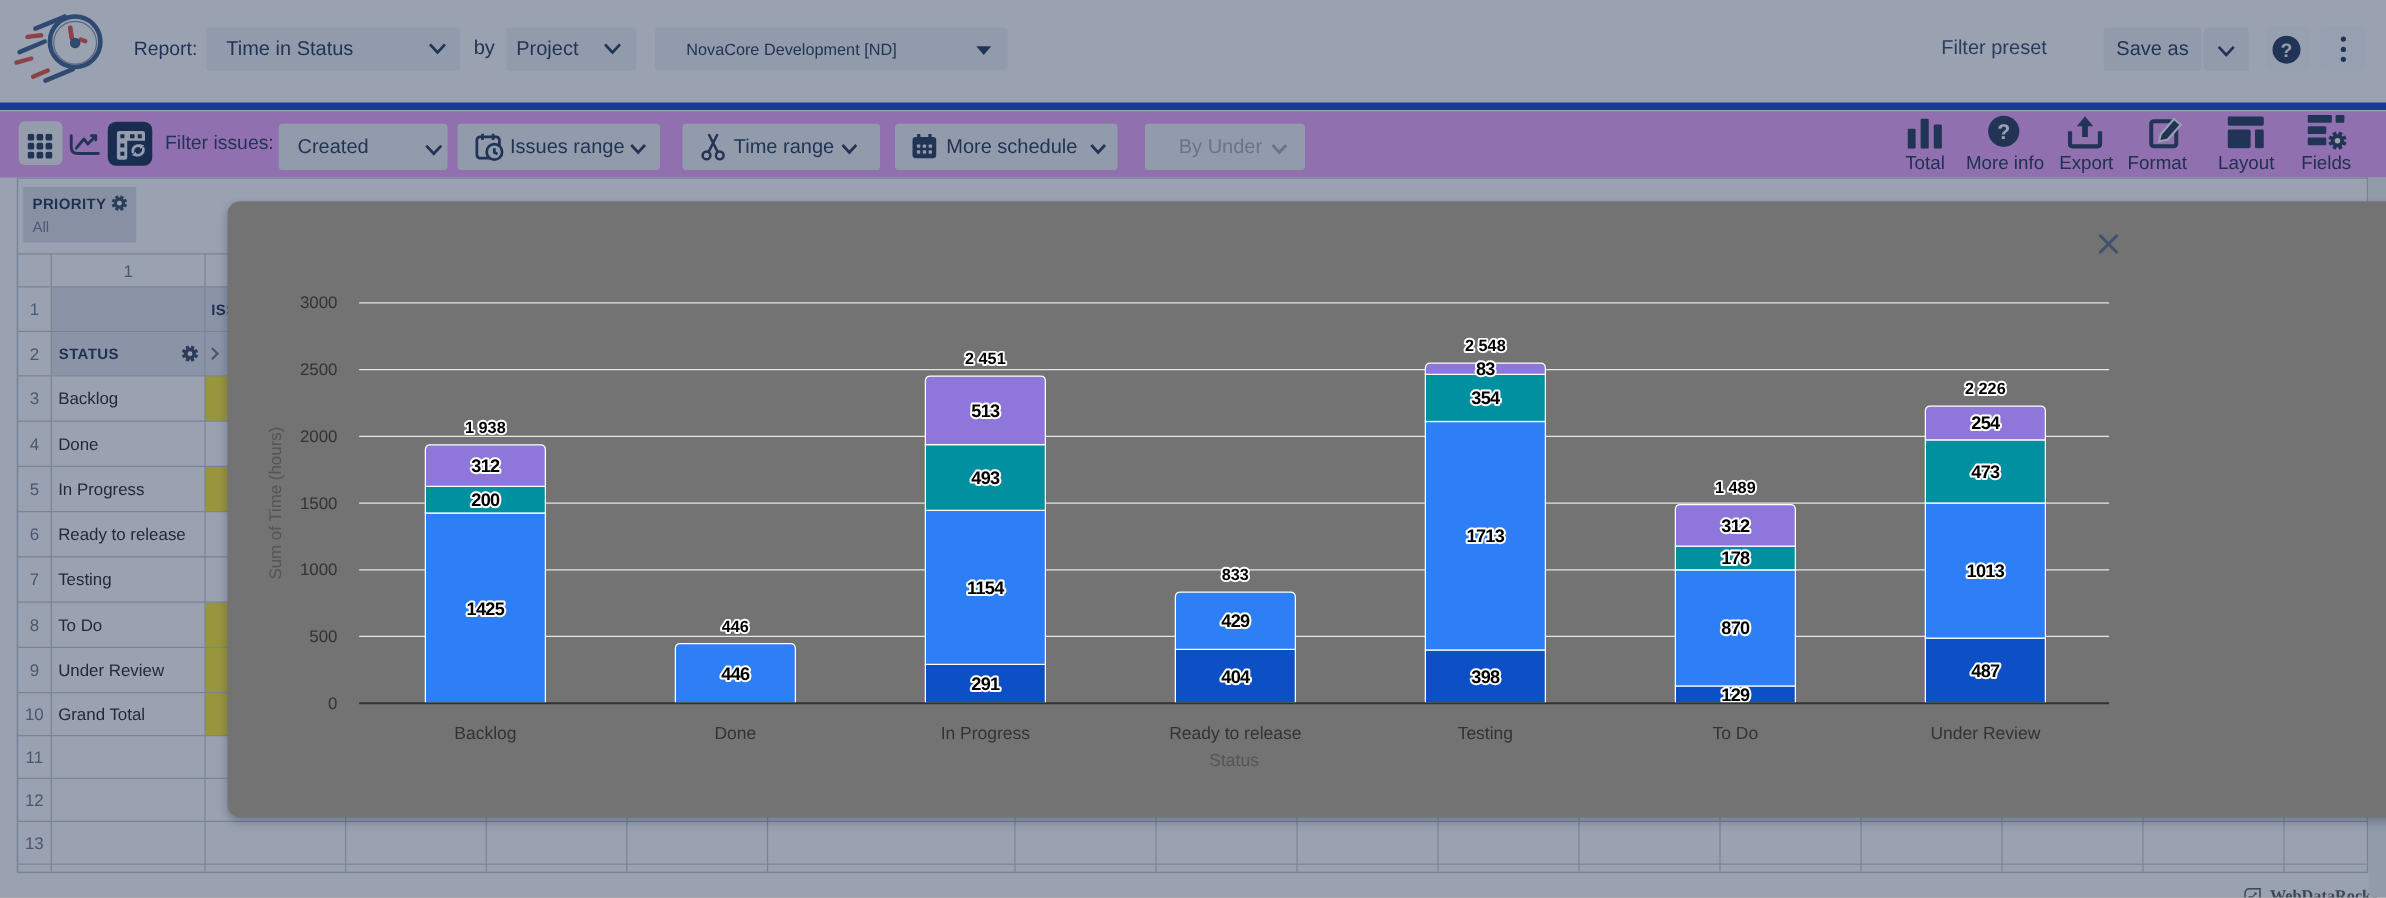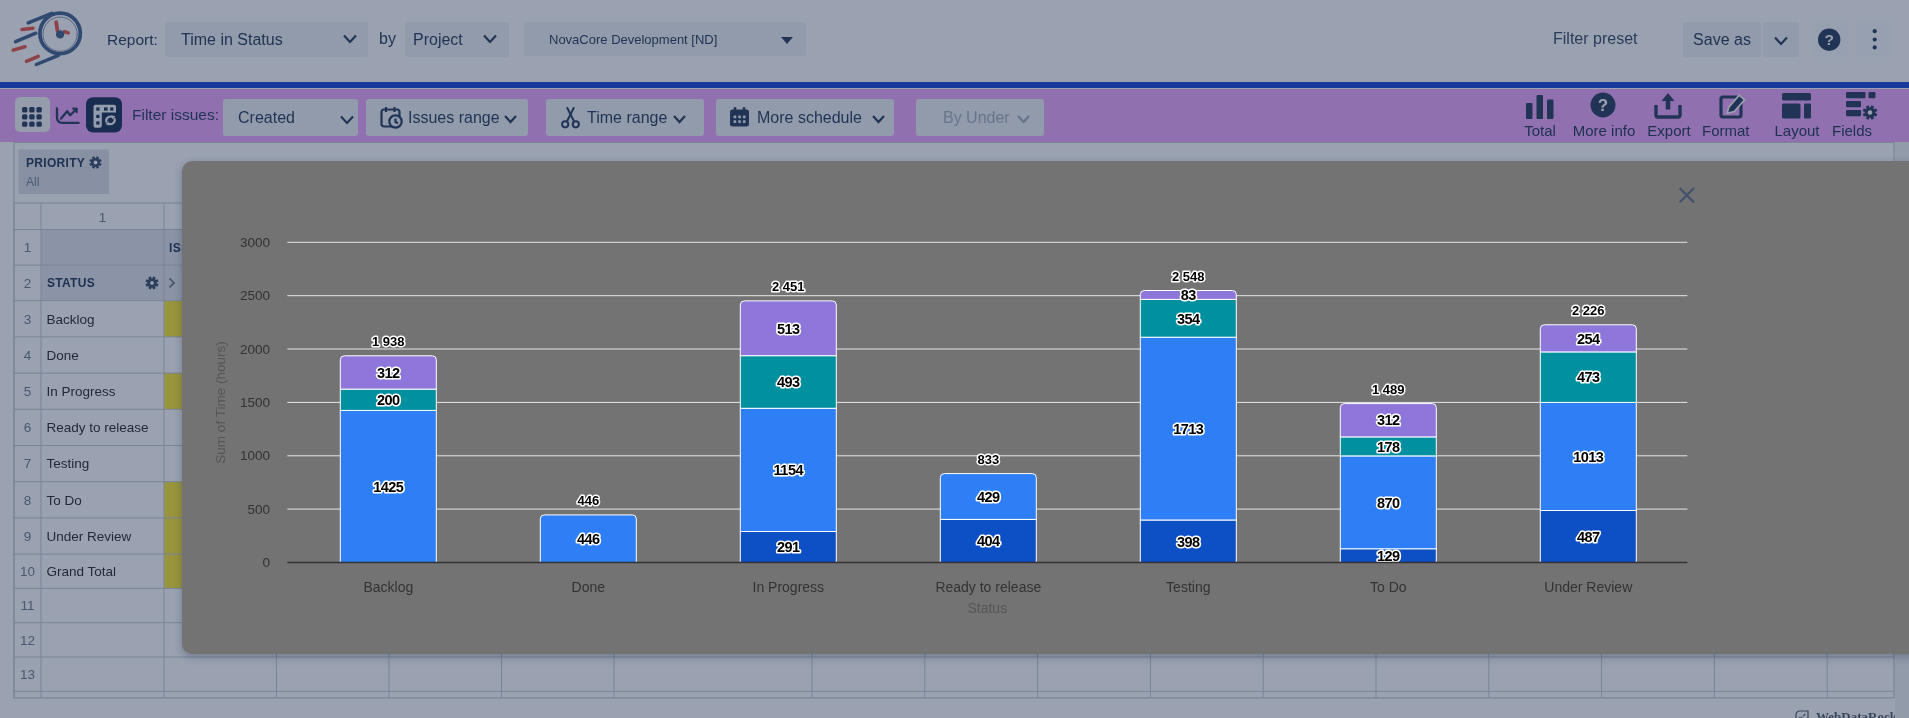--- a/index.html
+++ b/index.html
@@ -199,21 +199,21 @@
         <line x1="25.2" y1="23.5" x2="26.8" y2="27.2" stroke="#344563" stroke-width="3.0"></line>
         <line x1="22.8" y1="23.5" x2="21.2" y2="27.2" stroke="#344563" stroke-width="3.0"></line>
         <line x1="21.0" y1="21.7" x2="17.3" y2="23.3" stroke="#344563" stroke-width="3.0"></line>
         <line x1="21.0" y1="19.3" x2="17.3" y2="17.7" stroke="#344563" stroke-width="3.0"></line>
         <line x1="22.8" y1="17.5" x2="21.2" y2="13.8" stroke="#344563" stroke-width="3.0"></line>
         <line x1="25.2" y1="17.5" x2="26.8" y2="13.8" stroke="#344563" stroke-width="3.0"></line>
         <line x1="27.0" y1="19.3" x2="30.7" y2="17.7" stroke="#344563" stroke-width="3.0"></line>
         <circle cx="24" cy="20.5" r="2.2" fill="#fff"></circle>
       </g>
     </svg>
-<div class="abs" style="left:1832.0px;top:33px;width:58px;text-align:left;font-size:15px;color:#2f3f5c">Fields</div>
+<div class="abs" style="left:1832.0px;top:33px;width:58px;text-align:center;font-size:15px;color:#2f3f5c">Fields</div>
 </div>
 <svg width="1909" height="576" viewBox="0 0 1909 576" style="position:absolute;left:0;top:142px;font-family:'Liberation Sans',sans-serif;">
     <rect x="14" y="0.4" width="1880" height="555.5" fill="#fff"></rect>
     <rect x="41" y="87.5" width="771" height="71.19999999999999" fill="#e6e8ec"></rect>
     <rect x="164" y="158.7" width="112.5" height="36.2" fill="#fce93a"></rect>
     <rect x="164" y="231.1" width="112.5" height="36.2" fill="#fce93a"></rect>
     <rect x="164" y="339.7" width="112.5" height="36.2" fill="#fce93a"></rect>
     <rect x="164" y="375.9" width="112.5" height="36.2" fill="#fce93a"></rect>
     <rect x="164" y="412.1" width="112.5" height="34.3" fill="#fce93a"></rect>
     <rect x="18.5" y="7.5" width="90.5" height="44.5" fill="#dfe2e7"></rect>

